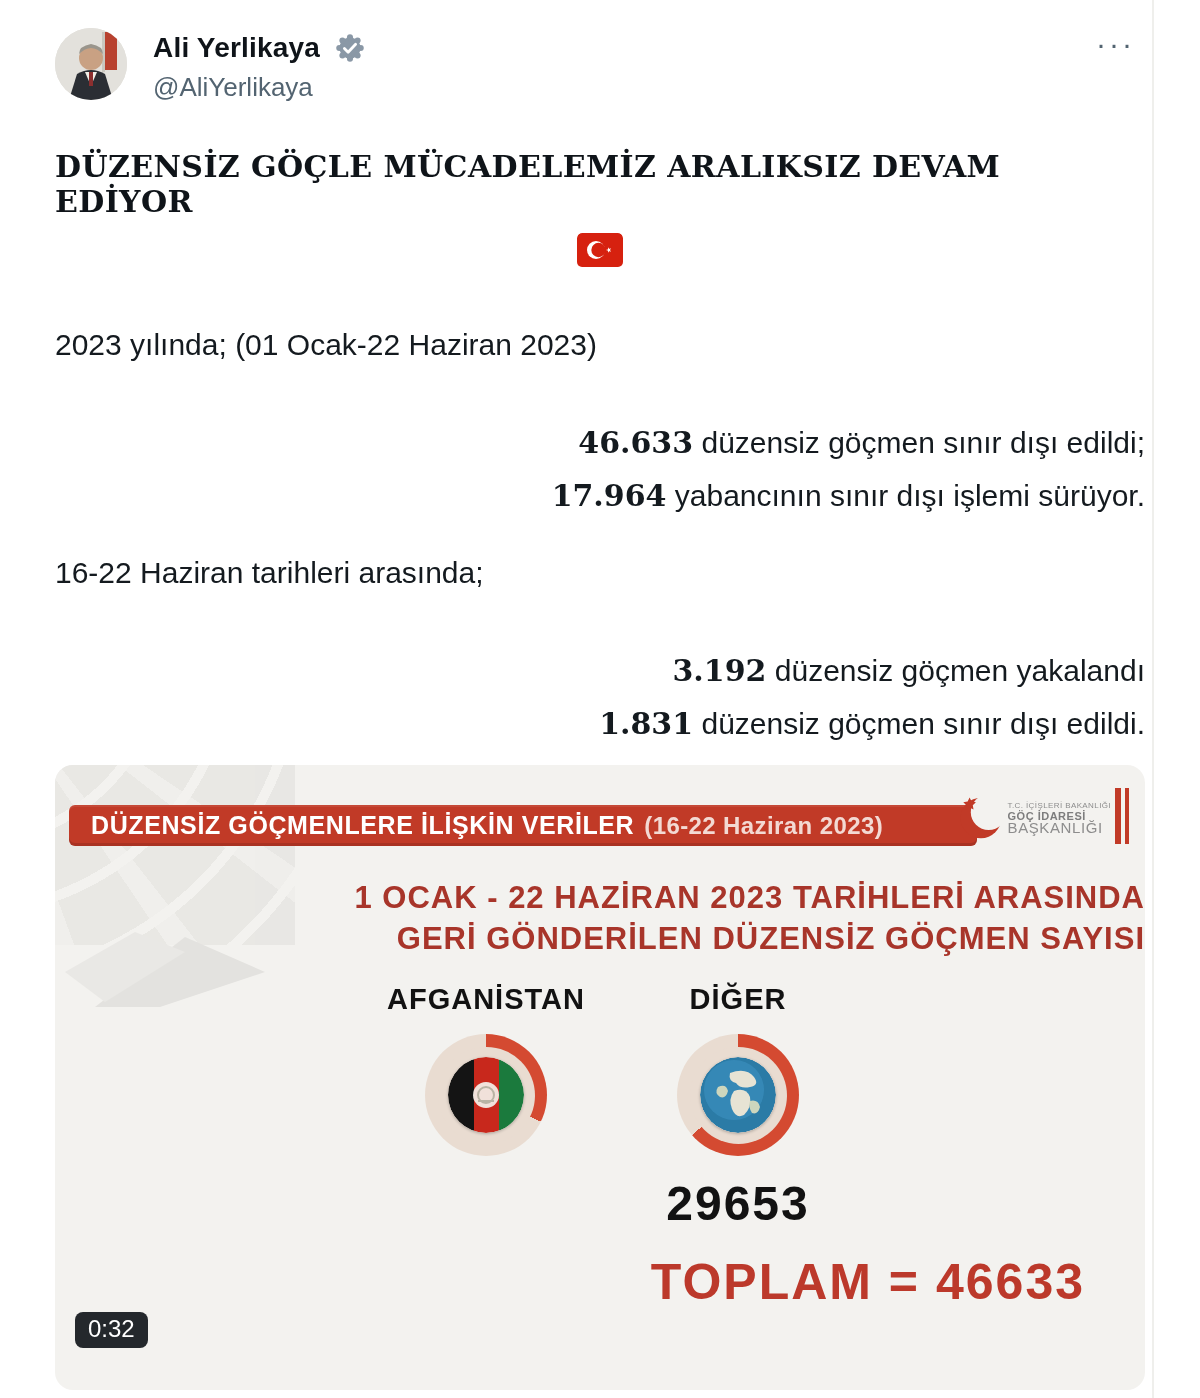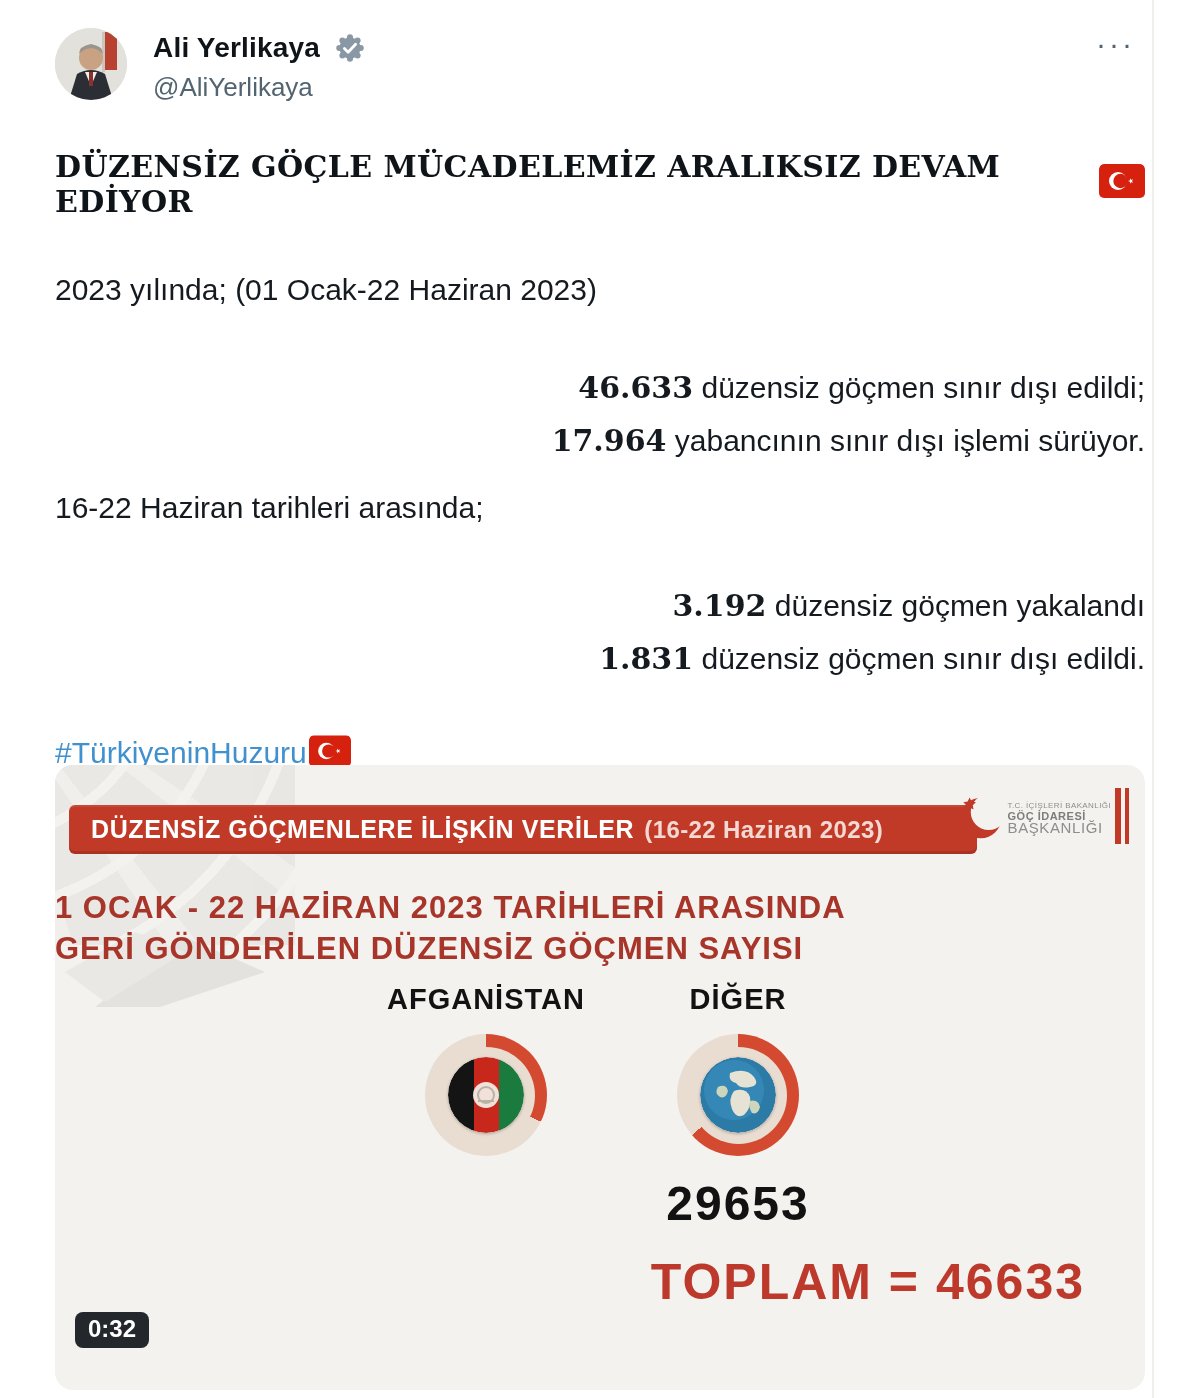--- a/index.html
+++ b/index.html
@@ -14,27 +14,27 @@
   .hdr { display:flex; align-items:flex-start; }
   .avatar { width:72px; height:72px; border-radius:50%; overflow:hidden; flex:0 0 72px; background:#dfddd8; cursor:pointer; }
   .hdr-names { margin-left:26px; padding-top:4px; }
   .name-row { display:flex; align-items:center; gap:16px; }
   .name { font-size:28px; font-weight:700; letter-spacing:.2px; }
   .handle { font-size:26px; color:#536471; margin-top:8px; }
   .more { margin-left:auto; font-size:30px; color:#536471; letter-spacing:3px; line-height:20px; padding:6px 10px; cursor:pointer; }
 
   
   .t-title { margin-top:46px; font-family:"DejaVu Serif", serif; font-weight:700;
-    font-size:30px; letter-spacing:.4px; display:flex; align-items:center; gap:14px; }
+    font-size:30px; letter-spacing:.4px; display:flex; align-items:center; gap:14px;flex-direction:column; }
   .para { font-size:30px; line-height:38px; color:#141a1f; }
   .p1 { margin-top:52px; }
   .stats { margin-top:52px;text-align:right; }
   .stat { line-height:53px; }
   .num-serif { font-family:"DejaVu Serif", serif; font-weight:700; }
-  .p3 { margin-top:22px; }
+  .p3 { margin-top:32px; }
   .hash-row { margin-top:50px; display:flex; align-items:center; gap:2px; }
   .hashtag { color:#4191cf; font-size:30px; text-decoration:none; cursor:pointer; }
 
   .tr-flag { display:inline-block; border-radius:5px; overflow:hidden; flex:0 0 auto; }
 
   
   .media { position:absolute; left:55px; top:765px; width:1090px; height:625px;
     border-radius:18px; background:#f3f2ef; overflow:hidden; cursor:pointer; }
   .media::after { content:""; position:absolute; right:-80px; bottom:-110px; width:500px; height:440px;
     background:
@@ -43,54 +43,54 @@
       repeating-conic-gradient(from 180deg at 100% 100%, #e2e1de 0deg 12deg, #efeeeb 12deg 15deg);
   }
   .media::before { content:""; position:absolute; left:-90px; top:-120px; width:330px; height:300px;
     background:
       repeating-radial-gradient(circle at 0% 0%, rgba(243,242,239,0) 0 58px, #f3f2ef 58px 68px),
       repeating-conic-gradient(from 20deg at 0% 0%, #e6e5e2 0deg 14deg, #efeeeb 14deg 18deg);
     opacity:.8;
   }
   .deco-quad { position:absolute; left:10px; top:112px; width:230px; height:130px; z-index:1; }
 
-  .banner { position:absolute; z-index:3; left:14px; top:40px; width:908px; height:49px;
+  .banner { position:absolute; z-index:3; left:14px; top:40px; width:908px; height:41px;
     background:#c13a27; border-radius:6px; display:flex; align-items:center; padding-left:22px;
     box-shadow:inset 0 -3px 0 rgba(0,0,0,.12), inset 0 2px 0 rgba(255,255,255,.08); }
   .banner-text { color:#fff; font-weight:700; font-size:25px; letter-spacing:.6px; }
   .banner-period { color:#f3d9d3; font-weight:700; font-size:24px; margin-left:10px; letter-spacing:.4px; }
 
   .glogo { position:absolute; z-index:3; right:16px; top:22px; display:flex; align-items:center; gap:0;justify-content:center; }
   .glogo-text { display:flex; flex-direction:column; line-height:11px; color:#8d8d8d; }
   .glogo-text .l1 { font-size:8px; letter-spacing:.4px; }
   .glogo-text .l2 { font-size:11px; font-weight:700; color:#7d7d7d; letter-spacing:.5px; }
   .glogo-text .l3 { font-size:15px; letter-spacing:.6px; }
   .glogo-bars { display:flex; gap:4px; margin-left:4px; }
   .glogo-bars i { display:block; width:6px; height:56px; background:#c13a27; }
   .glogo-bars i:last-child { width:4px; }
 
-  .info-title { position:absolute; z-index:3; left:0; right:0; top:112px; text-align:left;
-    color:#a8352a; font-weight:800; font-size:31px; line-height:41px; letter-spacing:1px;margin-top:10px; }
+  .info-title { position:absolute; z-index:3; left:0; right:0; top:112px; text-align:right;
+    color:#a8352a; font-weight:800; font-size:31px; line-height:41px; letter-spacing:1px; }
 
   .cols { position:absolute; z-index:3; left:0; top:218px; width:1090px;
     display:flex; justify-content:center; gap:22px; padding-left:24px; }
   .col { width:230px; display:flex; flex-direction:column; align-items:center; }
   .col-label { font-size:29px; font-weight:800; letter-spacing:1px; color:#121212; }
   .ring { margin-top:18px; width:122px; height:122px; border-radius:50%;
     display:flex; align-items:center; justify-content:center; }
   .ring-inner { width:97px; height:97px; border-radius:50%; background:#e9dcd1;
     display:flex; align-items:center; justify-content:center; }
   .flag-circ { width:76px; height:76px; border-radius:50%; overflow:hidden; box-shadow:0 1px 3px rgba(0,0,0,.25); }
   .col-num { margin-top:20px; font-size:48px; font-weight:800; letter-spacing:2px; color:#121212; }
 
   .total { position:absolute; z-index:3; left:0; right:60px; top:488px; text-align:right;
     color:#bc392b; font-weight:800; font-size:50px; letter-spacing:2px; }
 
   .dur { position:absolute; z-index:4; left:20px; bottom:42px; background:#24282c;
-    color:#fff; font-weight:700; font-size:24px; padding:3px 13px 5px; border-radius:8px; }
+    color:#fff; font-weight:400; font-size:24px; padding:3px 13px 5px; border-radius:8px; }
 </style>
 </head>
 <body>
 
 <div class="page">
   <div class="rail"></div>
 
   <div class="tweet">
 
     <div class="hdr">

